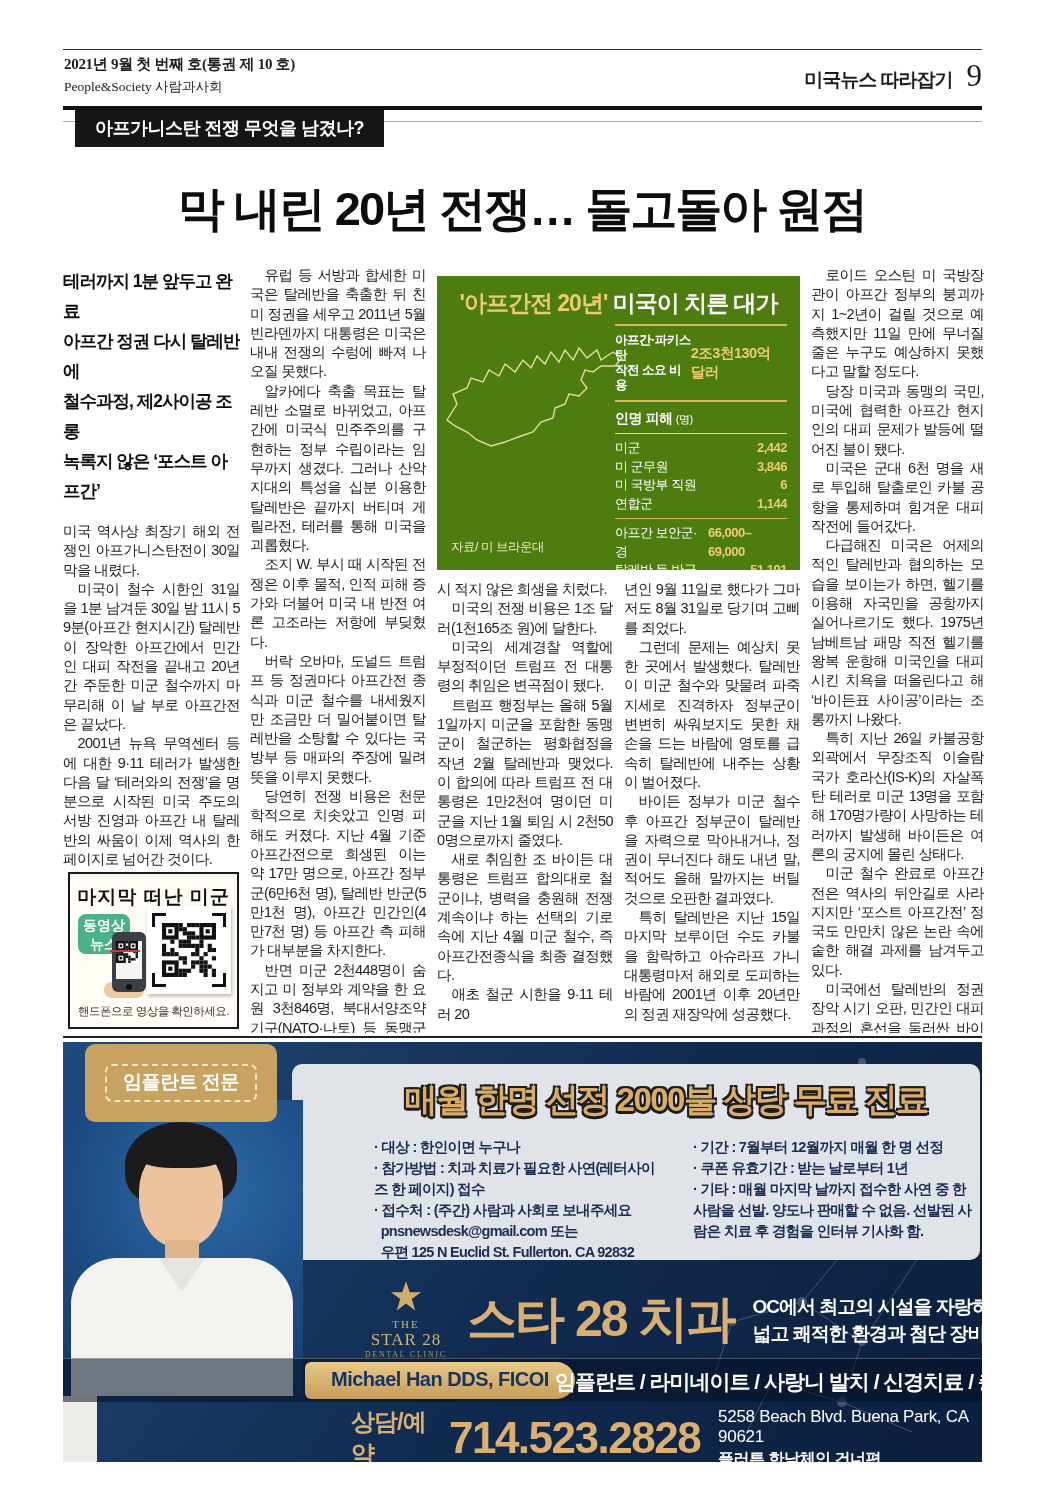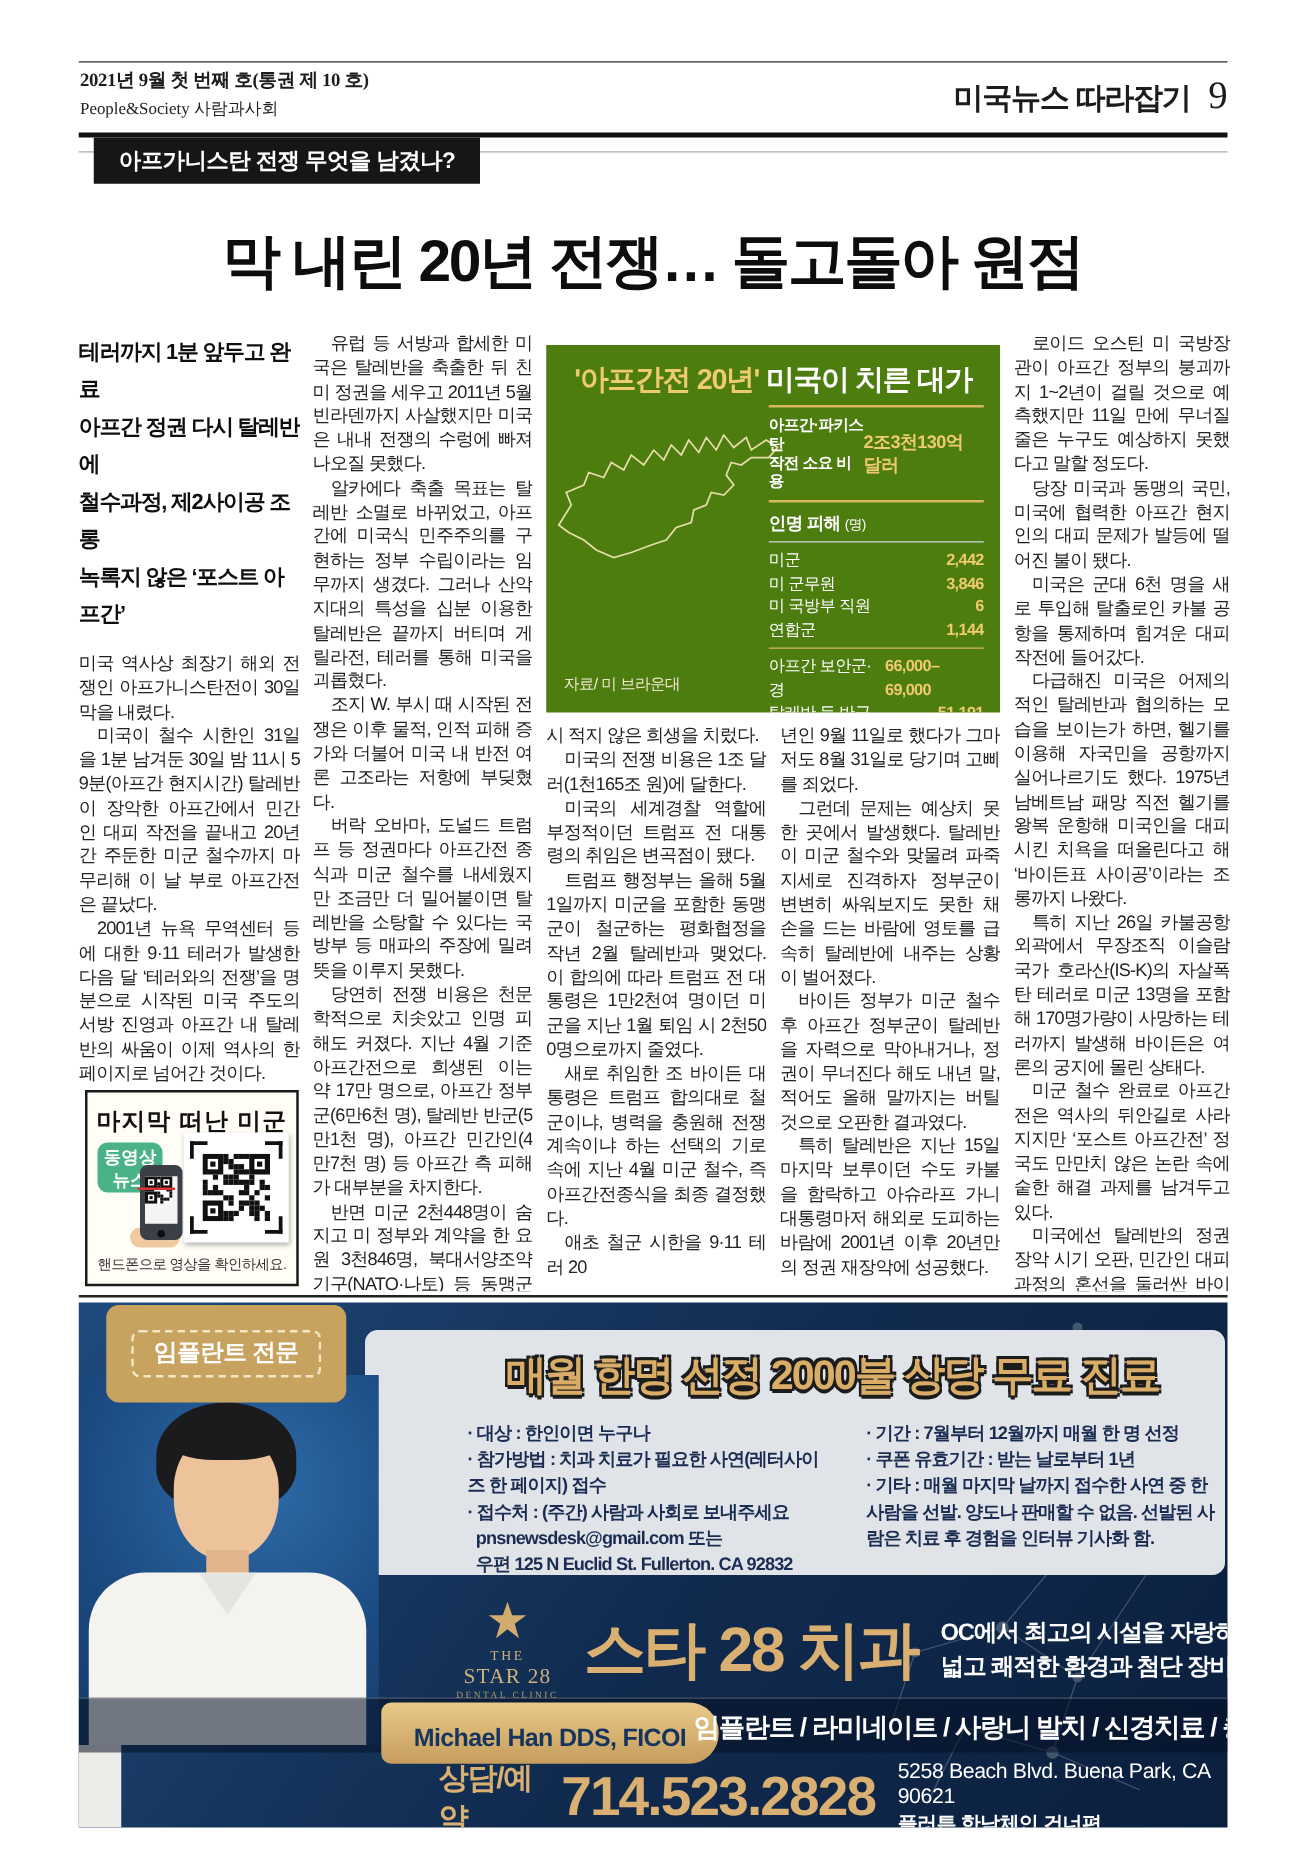--- a/index.html
+++ b/index.html
@@ -4,21 +4,21 @@
 <style>
   * { margin:0; padding:0; box-sizing:border-box; }
   body { background:#e9e9e9; font-family:"Liberation Sans", sans-serif; }
   #page { position:relative; width:1044px; height:1488px; background:#ffffff; margin:0 auto; overflow:hidden; color:#1c1c1c; }
 
   
   .hairline { position:absolute; left:63px; width:919px; height:1px; background:#2a2a2a; }
   .header-issue { position:absolute; left:64px; top:55px; font-size:15px; font-weight:bold; font-family:"Liberation Serif", serif; letter-spacing:-0.3px; }
   .header-section { position:absolute; left:64px; top:78px; font-size:13.5px; font-family:"Liberation Serif", serif; color:#222; }
   .header-right { position:absolute; right:62px; top:58px; display:flex; align-items:baseline; gap:14px; }
-  .header-page-label { font-size:24px; font-weight:900; letter-spacing:-1px;text-align:right; }
+  .header-page-label { font-size:19px; font-weight:900; letter-spacing:-1px;text-align:right; }
   .header-page-num { font-size:31px; font-family:"Liberation Serif", serif; }
   .thick-rule { position:absolute; left:63px; top:106px; width:919px; height:4px; background:#111; }
   .gray-rule { position:absolute; left:63px; top:121px; width:919px; height:1px; background:#aaa; }
   .kicker { position:absolute; left:75px; top:110px; background:#161616; color:#fff; font-size:18px; font-weight:900; letter-spacing:-0.5px; padding:6px 20px 7px; }
   .headline { position:absolute; left:0; top:178px; width:1044px; text-align:center; font-size:47px; font-weight:900; letter-spacing:-2px; color:#0d0d0d; }
 
   
   .col { position:absolute; text-align:justify; font-size:14.5px; line-height:19.3px; letter-spacing:-0.6px; word-break:break-all; color:#222; overflow:hidden; }
   .col p { text-indent:1em; }
   .col p.flush, .col .lede p { text-indent:0; }
@@ -89,21 +89,21 @@
   .ad-bullets p { white-space:pre-wrap; }
   .ad-net { position:absolute; right:0; top:0; opacity:.22; z-index:2; }
   .ad-clinic-row { position:absolute; left:300px; top:238px; display:flex; align-items:center; gap:18px; z-index:6; }
   .ad-logo { text-align:center; color:#CDB27E; font-family:"Liberation Serif", serif; width:86px; }
   .ad-logo .l1 { font-size:11px; letter-spacing:2px; }
   .ad-logo .l2 { font-size:17px; letter-spacing:1px; }
   .ad-logo .l3 { font-size:7.5px; letter-spacing:2px; color:#b39a6a; }
   .ad-clinic-name { font-size:50px; font-weight:900; letter-spacing:-2px; color:#D9B071; white-space:nowrap; }
   .ad-tagline { color:#fff; font-size:19px; font-weight:900; line-height:27px; letter-spacing:-1px; white-space:nowrap; }
   .ad-doctor-band { position:absolute; left:0; top:316px; width:919px; height:44px; background:rgba(6,16,36,.55); border-top:1px solid rgba(255,255,255,.25); z-index:5; }
-  .ad-pill { position:absolute; left:242px; top:320px; background:linear-gradient(#E9C988,#C69D5C); color:#16355E; font-size:20px; font-weight:900; letter-spacing:-0.5px; padding:18px 26px 8px; border-radius:8px 24px 24px 8px; z-index:7; white-space:nowrap; }
+  .ad-pill { position:absolute; left:242px; top:320px; background:linear-gradient(#E9C988,#C69D5C); color:#16355E; font-size:20px; font-weight:900; letter-spacing:-0.5px; padding:6px 26px 8px; border-radius:8px 24px 24px 8px; z-index:7; white-space:nowrap; }
   .ad-services { position:absolute; left:492px; top:326px; color:#fff; font-size:21px; font-weight:900; letter-spacing:-1px; z-index:7; white-space:nowrap; }
   .ad-phone-row { position:absolute; left:288px; top:364px; display:flex; align-items:center; gap:12px; z-index:7; }
   .ad-phone-label { color:#D9B071; font-size:24px; font-weight:900; letter-spacing:-1px; }
   .ad-phone { color:#D9B071; font-size:44px; font-weight:900; letter-spacing:-1.5px; line-height:44px; }
   .ad-address { color:#fff; margin-left:6px; }
   .ad-address .a1 { font-size:17px; letter-spacing:-0.3px; }
   .ad-address .a2 { font-size:16px; font-weight:900; letter-spacing:-0.5px; margin-top:2px; }
 </style>
 </head>
 <body>
@@ -129,21 +129,21 @@
         <p>철수과정, 제2사이공 조롱</p>
         <p>녹록지 않은 ‘포스트 아프간’</p>
       </div>
     <div>
         <p class="flush">미국 역사상 최장기 해외 전쟁인 아프가니스탄전이 30일 막을 내렸다.</p>
         <p>미국이 철수 시한인 31일을 1분 남겨둔 30일 밤 11시 59분(아프간 현지시간) 탈레반이 장악한 아프간에서 민간인 대피 작전을 끝내고 20년간 주둔한 미군 철수까지 마무리해 이 날 부로 아프간전은 끝났다.</p>
         <p>2001년 뉴욕 무역센터 등에 대한 9·11 테러가 발생한 다음 달 ‘테러와의 전쟁’을 명분으로 시작된 미국 주도의 서방 진영과 아프간 내 탈레반의 싸움이 이제 역사의 한 페이지로 넘어간 것이다.</p>
       </div>
   </div>
   <div class="col col2">
-      <p>유럽 등 서방과 합세한 미국은 탈레반을 축출한 뒤 친미 정권을 세우고 2011년 5월 빈라덴까지 사살했지만 미국은 내내 전쟁의 수렁에 빠져 나오질 못했다.</p>
+      <p>유럽 등 서방과 합세한 미국은 탈레반을 축출한 뒤 친미 정권을 세우고 2011년 5월 빈라덴까지 대통령은 미국은 내내 전쟁의 수렁에 빠져 나오질 못했다.</p>
       <p>알카에다 축출 목표는 탈레반 소멸로 바뀌었고, 아프간에 미국식 민주주의를 구현하는 정부 수립이라는 임무까지 생겼다. 그러나 산악 지대의 특성을 십분 이용한 탈레반은 끝까지 버티며 게릴라전, 테러를 통해 미국을 괴롭혔다.</p>
       <p>조지 W. 부시 때 시작된 전쟁은 이후 물적, 인적 피해 증가와 더불어 미국 내 반전 여론 고조라는 저항에 부딪혔다.</p>
       <p>버락 오바마, 도널드 트럼프 등 정권마다 아프간전 종식과 미군 철수를 내세웠지만 조금만 더 밀어붙이면 탈레반을 소탕할 수 있다는 국방부 등 매파의 주장에 밀려 뜻을 이루지 못했다.</p>
       <p>당연히 전쟁 비용은 천문학적으로 치솟았고 인명 피해도 커졌다. 지난 4월 기준 아프간전으로 희생된 이는 약 17만 명으로, 아프간 정부군(6만6천 명), 탈레반 반군(5만1천 명), 아프간 민간인(4만7천 명) 등 아프간 측 피해가 대부분을 차지한다.</p>
       <p>반면 미군 2천448명이 숨지고 미 정부와 계약을 한 요원 3천846명, 북대서양조약기구(NATO·나토) 등 동맹군 1천144명 등 미국 역</p>
     </div>
   <div class="col col3">
       <p class="flush">시 적지 않은 희생을 치렀다.</p>
       <p>미국의 전쟁 비용은 1조 달러(1천165조 원)에 달한다.</p>
       <p>미국의 세계경찰 역할에 부정적이던 트럼프 전 대통령의 취임은 변곡점이 됐다.</p>

